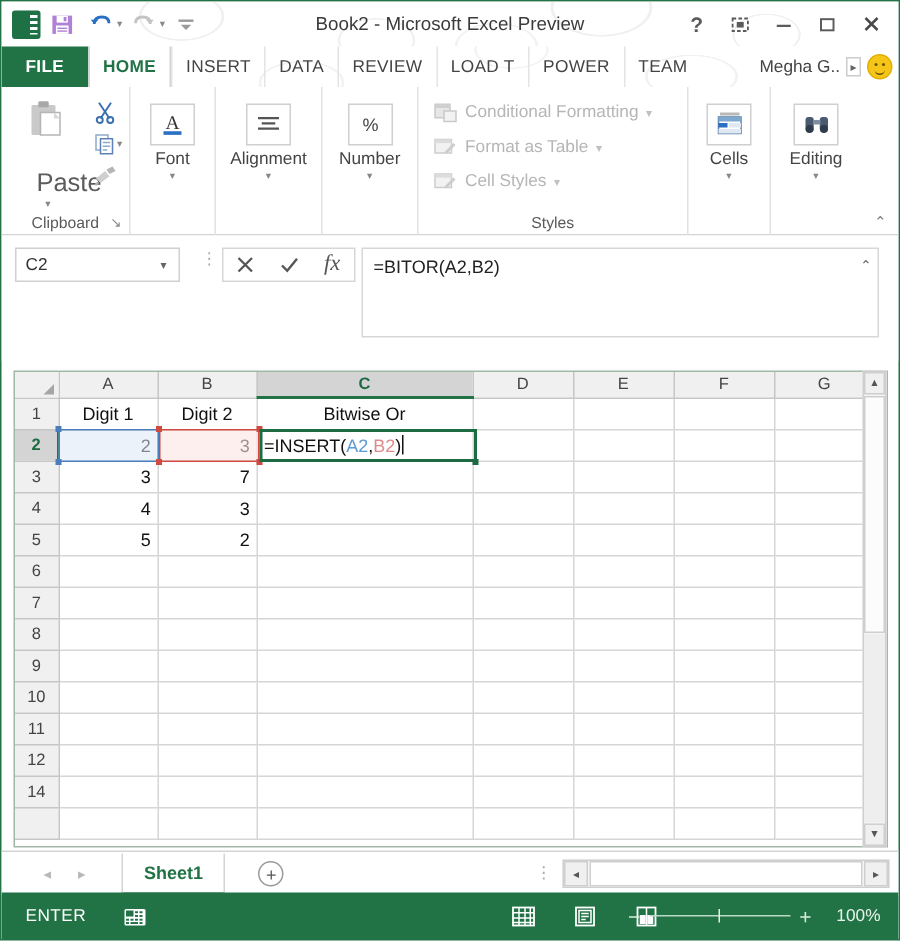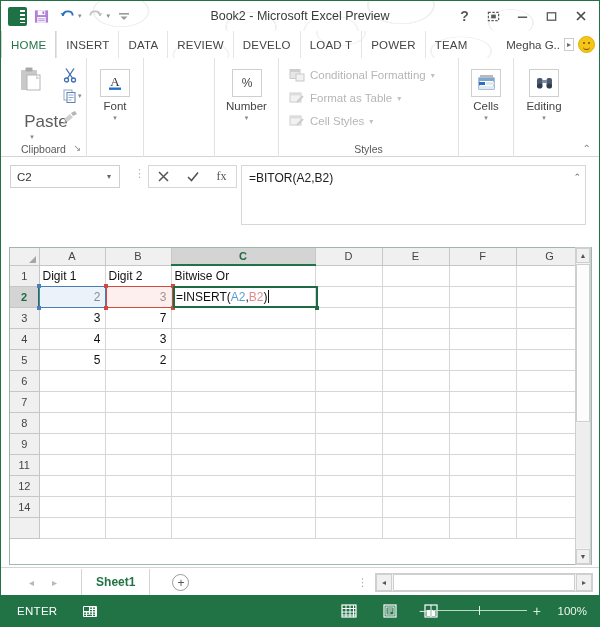--- a/index.html
+++ b/index.html
@@ -83,21 +83,21 @@
     height:27px;padding:0 9px;
     display:flex;align-items:center;justify-content:center;
     font-size:11.5px;color:#444;letter-spacing:.2px;
     border-left:1px solid #e4e4e4;
     white-space:nowrap;
   }
   .tab.file{
     background:#217346;color:#fff;font-weight:600;
     padding:0 16px;border-left:none;
   }
-  .tab.active{ color:#217346; font-weight:400; background:#fff; border-left:1px solid #d4d4d4;border-right:1px solid #d4d4d4;}
+  .tab.active{ color:#217346; font-weight:700; background:#fff; border-left:1px solid #d4d4d4;border-right:1px solid #d4d4d4;}
   .tab-right{ position:absolute;right:4px;top:0;height:27px;display:flex;align-items:center;gap:4px;z-index:3;}
   .user-name{ font-size:11.5px;color:#444; }
   .user-arrow{ font-size:8px;color:#666;border:1px solid #ccc;padding:0 2px;line-height:11px;}
   .smiley{
     width:17px;height:17px;border-radius:50%;background:#f5c518;
     position:relative;border:1px solid #e0b000;
   }
   .smiley:before{content:"";position:absolute;left:4px;top:5px;width:2px;height:2px;border-radius:50%;background:#6b5200;box-shadow:5px 0 0 #6b5200;}
   .smiley:after{content:"";position:absolute;left:4px;top:8px;width:7px;height:4px;border-bottom:1.5px solid #6b5200;border-radius:0 0 7px 7px;}
 
@@ -141,21 +141,21 @@
     display:flex;align-items:center;
     font-size:11.5px;color:#333;padding-left:6px;
   }
   .namebox .nb-caret{position:absolute;right:8px;font-size:8px;color:#666;}
   .fbar-dots{position:absolute;left:133px;top:13px;font-size:11px;color:#aaa;letter-spacing:0;line-height:6px;}
   .fbtns{
     position:absolute;left:147px;top:8px;width:89px;height:23px;
     border:1px solid #d7d7d7;display:flex;align-items:center;background:#fff;
   }
   .fbtn{flex:1;height:21px;display:flex;align-items:center;justify-content:center;color:#555;font-size:13px;}
-  .fx{font-size:12px;font-family:"Liberation Serif",serif;}
+  .fx{font-style:italic;font-size:15px;font-family:"Liberation Serif",serif;}
   .finput{
     position:absolute;left:240px;top:8px;width:345px;height:60px;
     border:1px solid #d7d7d7;background:#fff;
     font-size:12px;color:#222;padding:5px 18px 0 7px;
     line-height:15px;
     overflow:hidden;
   }
   .f-expand{position:absolute;right:4px;top:4px;font-size:9px;color:#666;}
 
   
@@ -183,21 +183,21 @@
     width:29px;height:21px;background:#f0f0f0;border:1px solid #c6c6c6;border-top:none;border-left:none;
     font-size:11px;color:#444;text-align:center;vertical-align:middle;
   }
   .rowhdr.sel{background:#d4d4d4;color:#1d6b42;font-weight:bold;border-right:2px solid #217346;}
   td.cell{
     height:21px;border-right:1px solid #d6d6d6;border-bottom:1px solid #d6d6d6;
     font-size:12px;color:#111;vertical-align:middle;
     padding:0 3px;overflow:hidden;white-space:nowrap;
   }
   td.cell.num{text-align:right;padding-right:4px;}
-  td.cell.txt{text-align:left;}
+  td.cell.txt{text-align:center;}
 
   
   .ov{position:absolute;pointer-events:none;}
   .sel-blue{border:1.5px solid #4a7ebb;background:rgba(220,232,246,.55);}
   .sel-red{border:1.5px solid #d04a3f;background:rgba(250,228,226,.6);}
   .sel-green{border:2px solid #1d6b42;}
   .hand{position:absolute;width:4px;height:4px;}
   .h-blue{background:#4a7ebb;}
   .h-red{background:#d04a3f;}
   .h-green{background:#1d6b42;}
@@ -328,25 +328,25 @@
       <div class="win-btn">
         <svg width="14" height="14" viewBox="0 0 14 14">
             <path d="M3 3 L11 11 M11 3 L3 11" stroke="#4a4a4a" stroke-width="1.7"></path>
           </svg>
       </div>
     </div>
   </div>
 
   <div class="tabbar">
     <div class="tb-pattern2"></div>
+    <div class="tab file">FILE</div>
     <div class="tab active">HOME</div>
     <div class="tab">INSERT</div>
     <div class="tab">DATA</div>
     <div class="tab">REVIEW</div>
-    <div class="tab">DEVELO</div>
     <div class="tab">LOAD T</div>
     <div class="tab">POWER</div>
     <div class="tab">TEAM</div>
     <div class="tab-right">
       <span class="user-name">Megha G..</span>
       <span class="user-arrow">▸</span>
       <span class="smiley"></span>
     </div>
   </div>
 
@@ -412,20 +412,33 @@
               </svg>
           </div>
           <div class="sq-label">Font</div>
           <div class="sq-caret">▾</div>
         </div>
       </div>
       <div class="rgroup-label"></div>
     </div>
 
     <div class="rgroup" style="width:71px;">
+      <div class="rgroup-body" style="justify-content:center;padding-top:8px;">
+        <div class="sq-btn" style="width:66px;">
+          <div class="sq-icon">
+            <svg width="18" height="16" viewBox="0 0 18 16">
+                <rect x="2" y="3" width="14" height="1.5" fill="#555"></rect>
+                <rect x="4.5" y="6.5" width="9" height="1.5" fill="#555"></rect>
+                <rect x="2" y="10" width="14" height="1.5" fill="#555"></rect>
+              </svg>
+          </div>
+          <div class="sq-label">Alignment</div>
+          <div class="sq-caret">▾</div>
+        </div>
+      </div>
       <div class="rgroup-label"></div>
     </div>
 
     <div class="rgroup" style="width:64px;">
       <div class="rgroup-body" style="justify-content:center;padding-top:8px;">
         <div class="sq-btn" style="width:60px;">
           <div class="sq-icon">
             <svg width="20" height="18" viewBox="0 0 20 18">
                 <text x="10" y="13" font-size="12" font-family="Liberation Sans, sans-serif" text-anchor="middle" fill="#444">%</text>
               </svg>
@@ -631,20 +644,30 @@
         <td class="cell"></td>
             <td class="cell"></td>
             <td class="cell"></td>
             <td class="cell"></td>
             <td class="cell"></td>
             <td class="cell"></td>
             <td class="cell"></td>
       </tr>
       <tr>
         <td class="rowhdr">9</td>
+        <td class="cell"></td>
+            <td class="cell"></td>
+            <td class="cell"></td>
+            <td class="cell"></td>
+            <td class="cell"></td>
+            <td class="cell"></td>
+            <td class="cell"></td>
+      </tr>
+      <tr>
+        <td class="rowhdr">10</td>
         <td class="cell"></td>
             <td class="cell"></td>
             <td class="cell"></td>
             <td class="cell"></td>
             <td class="cell"></td>
             <td class="cell"></td>
             <td class="cell"></td>
       </tr>
       <tr>
         <td class="rowhdr">11</td>

